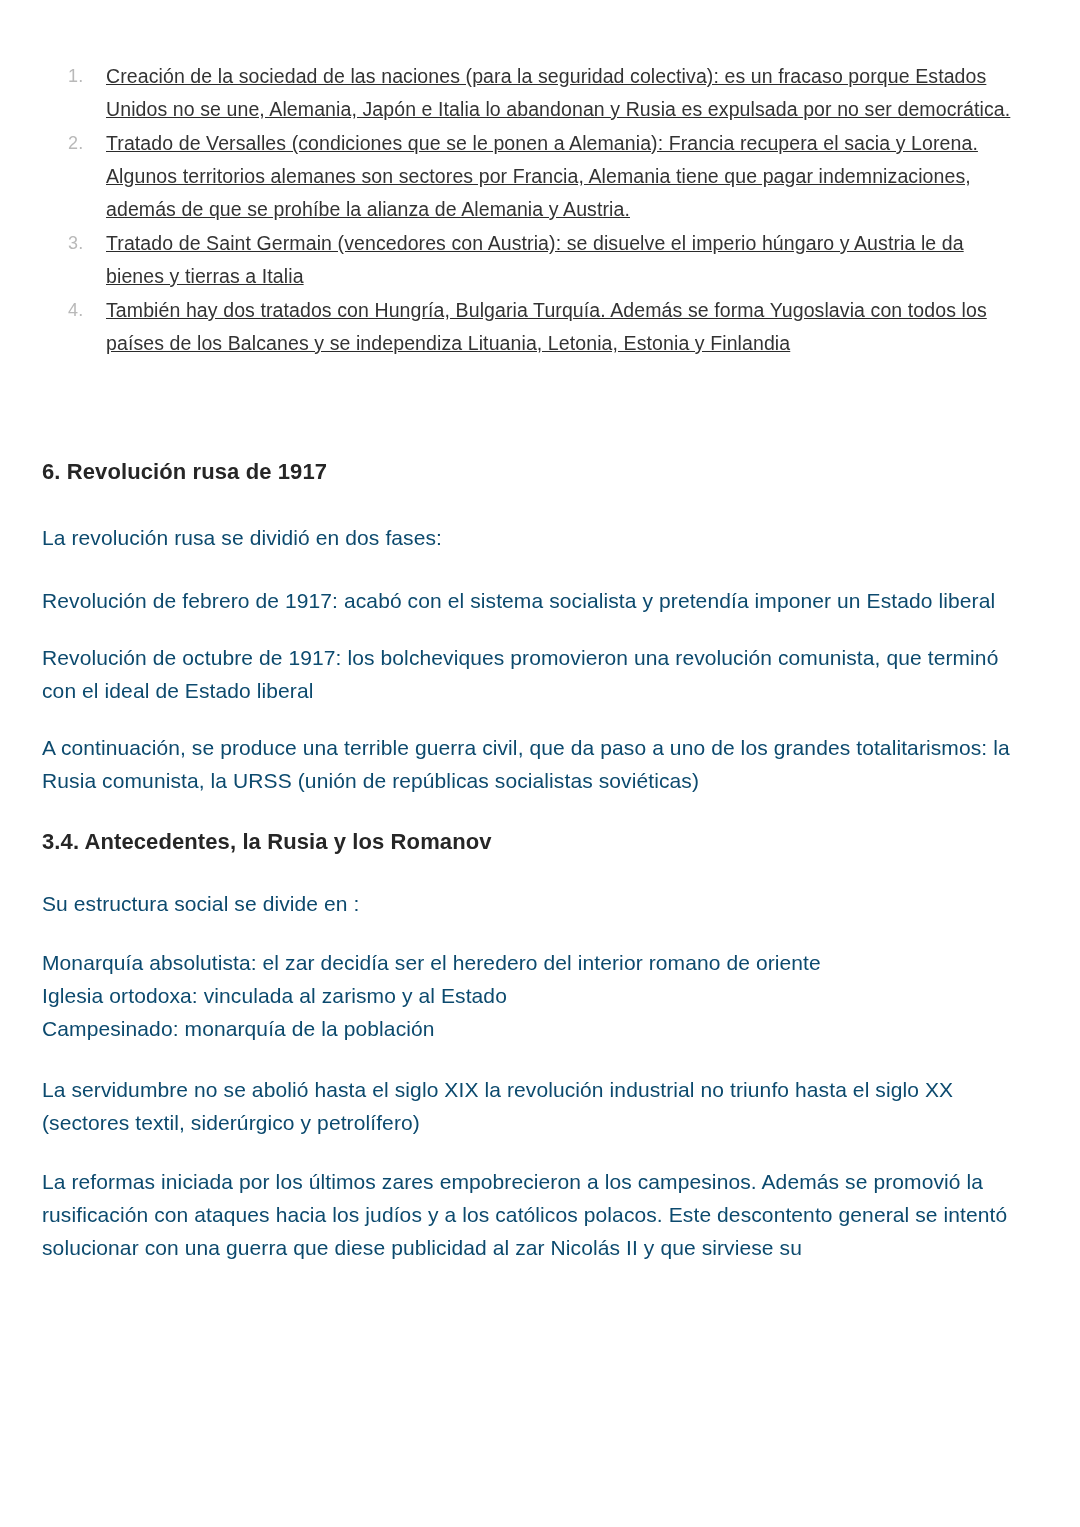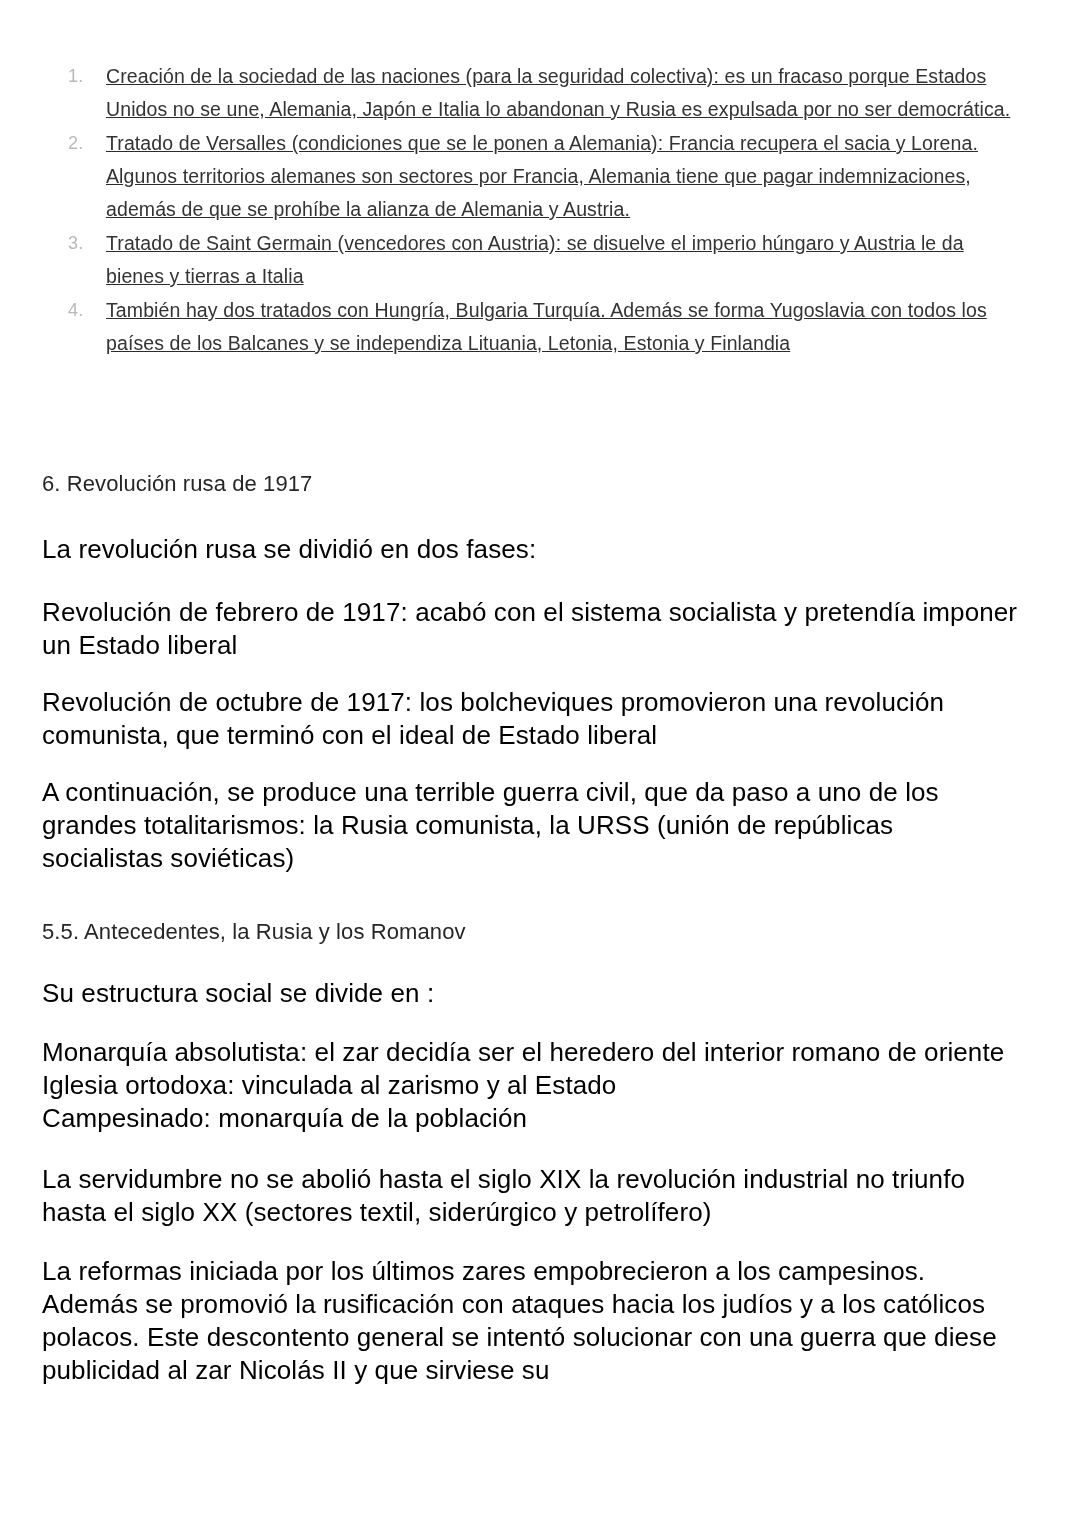--- a/index.html
+++ b/index.html
@@ -47,31 +47,31 @@
     top: 0;
     color: #b9b9b9;
     font-size: 18px;
     line-height: 33px;
   }
   .gap-big {
     height: 92px;
   }
   h2.heading {
     font-size: 22px;
-    font-weight: normal;
+    font-weight: bold;
     color: #262626;
-    margin: 16px 0 0 0;
+    margin: 4px 0 0 0;
     padding: 0;
     line-height: 30px;
     letter-spacing: 0.1px;
   }
   .para {
-    font-size: 26px;
+    font-size: 21px;
     line-height: 33px;
-    color: #000000;
+    color: #0c4a6e;
     margin: 0;
     letter-spacing: 0.1px;
   }
   .sp-34 { height: 34px; }
   .sp-30 { height: 30px; }
   .sp-28 { height: 28px; }
   .sp-26 { height: 26px; }
   .sp-24 { height: 24px; }
   .block-tight .para { margin: 0; }
 </style>
@@ -97,21 +97,21 @@
   <div class="sp-30"></div>
   <p class="para">Revolución de febrero de 1917: acabó con el sistema socialista y pretendía imponer un Estado liberal</p>
 
   <div class="sp-24"></div>
   <p class="para">Revolución de octubre de 1917: los bolcheviques promovieron una revolución comunista, que terminó con el ideal de Estado liberal</p>
 
   <div class="sp-24"></div>
   <p class="para">A continuación, se produce una terrible guerra civil, que da paso a uno de los grandes totalitarismos: la Rusia comunista, la URSS (unión de repúblicas socialistas soviéticas)</p>
 
   <div class="sp-26"></div>
-  <h2 class="heading">5.5. Antecedentes, la Rusia y los Romanov</h2>
+  <h2 class="heading">3.4. Antecedentes, la Rusia y los Romanov</h2>
 
   <div class="sp-30"></div>
   <div class="block-tight">
     <p class="para">Su estructura social se divide en :</p>
   </div>
 
   <div class="sp-26"></div>
   <div class="block-tight">
     <p class="para">Monarquía absolutista: el zar decidía ser el heredero del interior romano de oriente</p>
     <p class="para">Iglesia ortodoxa: vinculada al zarismo y al Estado</p>

